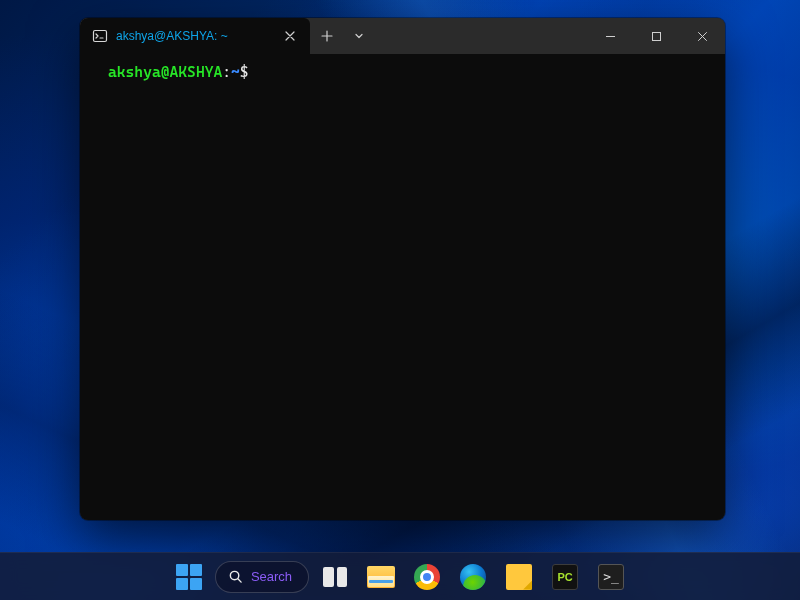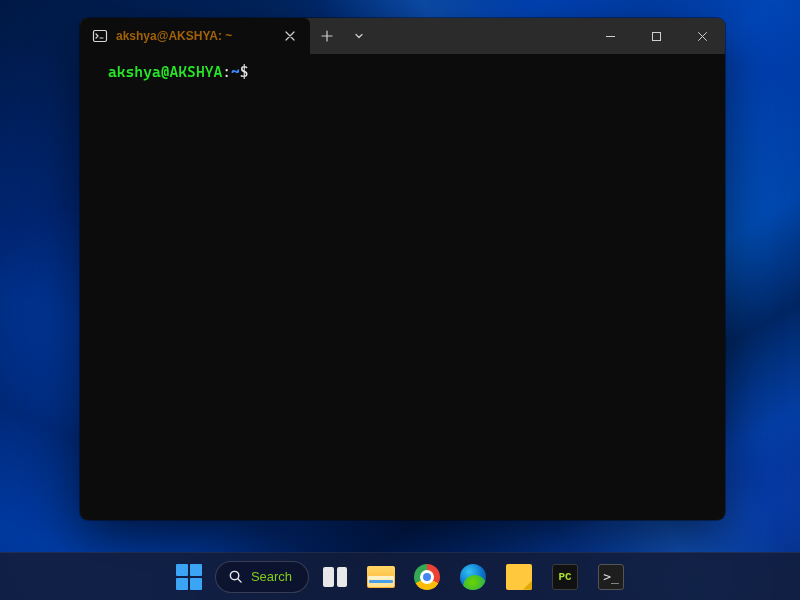--- a/index.html
+++ b/index.html
@@ -68,21 +68,21 @@
       min-width: 230px;
       border-top-left-radius: 8px;
       border-top-right-radius: 6px;
       position: relative;
     }
     .tab-icon {
       width: 16px; height: 16px;
       display: inline-flex; align-items:center; justify-content:center;
       color: #d7d7d7;
     }
-    .tab-title { flex: 1; color: #a16207; white-space: nowrap; overflow:hidden; text-overflow:ellipsis;font-weight:bold; }
+    .tab-title { flex: 1; color: #0ea5e9; white-space: nowrap; overflow:hidden; text-overflow:ellipsis; }
     .tab-close {
       width: 20px; height: 20px;
       display:flex; align-items:center; justify-content:center;
       border-radius:3px; cursor:pointer; color:#cfcfcf;
     }
     .tab-actions {
       display:flex; align-items:center;
     }
     .tbtn {
       width: 34px; height:36px;
@@ -132,21 +132,21 @@
       cursor:pointer;
     }
     .search-pill {
       height:32px;
       display:flex; align-items:center;
       gap:8px;
       padding:0 16px 0 12px;
       border-radius:16px;
       background: rgba(10,16,40,0.65);
       border:1px solid rgba(255,255,255,0.18);
-      color:#84cc16;
+      color:#8b5cf6;
       font-size:13px;
       cursor:pointer;
       justify-content:flex-end;
     }
     .icon-chrome {
       width:26px;height:26px;border-radius:50%;
       background: conic-gradient(#ea4335 0 120deg,#fbbc05 120deg 240deg,#34a853 240deg 360deg);
       position:relative;
     }
     .icon-chrome::after{
@@ -189,21 +189,21 @@
       width:26px;height:26px;background:#ffc83d;border-radius:2px;position:relative;
     }
     .icon-sticky::after{
       content:"";position:absolute;right:0;bottom:0;width:9px;height:9px;
       background:#e0a800;clip-path:polygon(100% 0,0 100%,100% 100%);
     }
     .icon-pycharm{
       width:26px;height:26px;background:#111;border-radius:3px;
       border:1px solid #3c3c3c;
       display:flex;align-items:center;justify-content:center;
-      color:#a7e22e;font-family:Liberation Mono, monospace;font-size:11px;font-weight:bold;
+      color:#a7e22e;font-family:Liberation Sans, sans-serif;font-size:11px;font-weight:bold;
     }
     .icon-terminal{
       width:26px;height:26px;background:#1e1e1e;border-radius:3px;
       border:1px solid #555;
       display:flex;align-items:center;justify-content:center;
       color:#ddd;font-family:monospace;font-size:13px;
     }
   </style>
 </head>
 <body>

